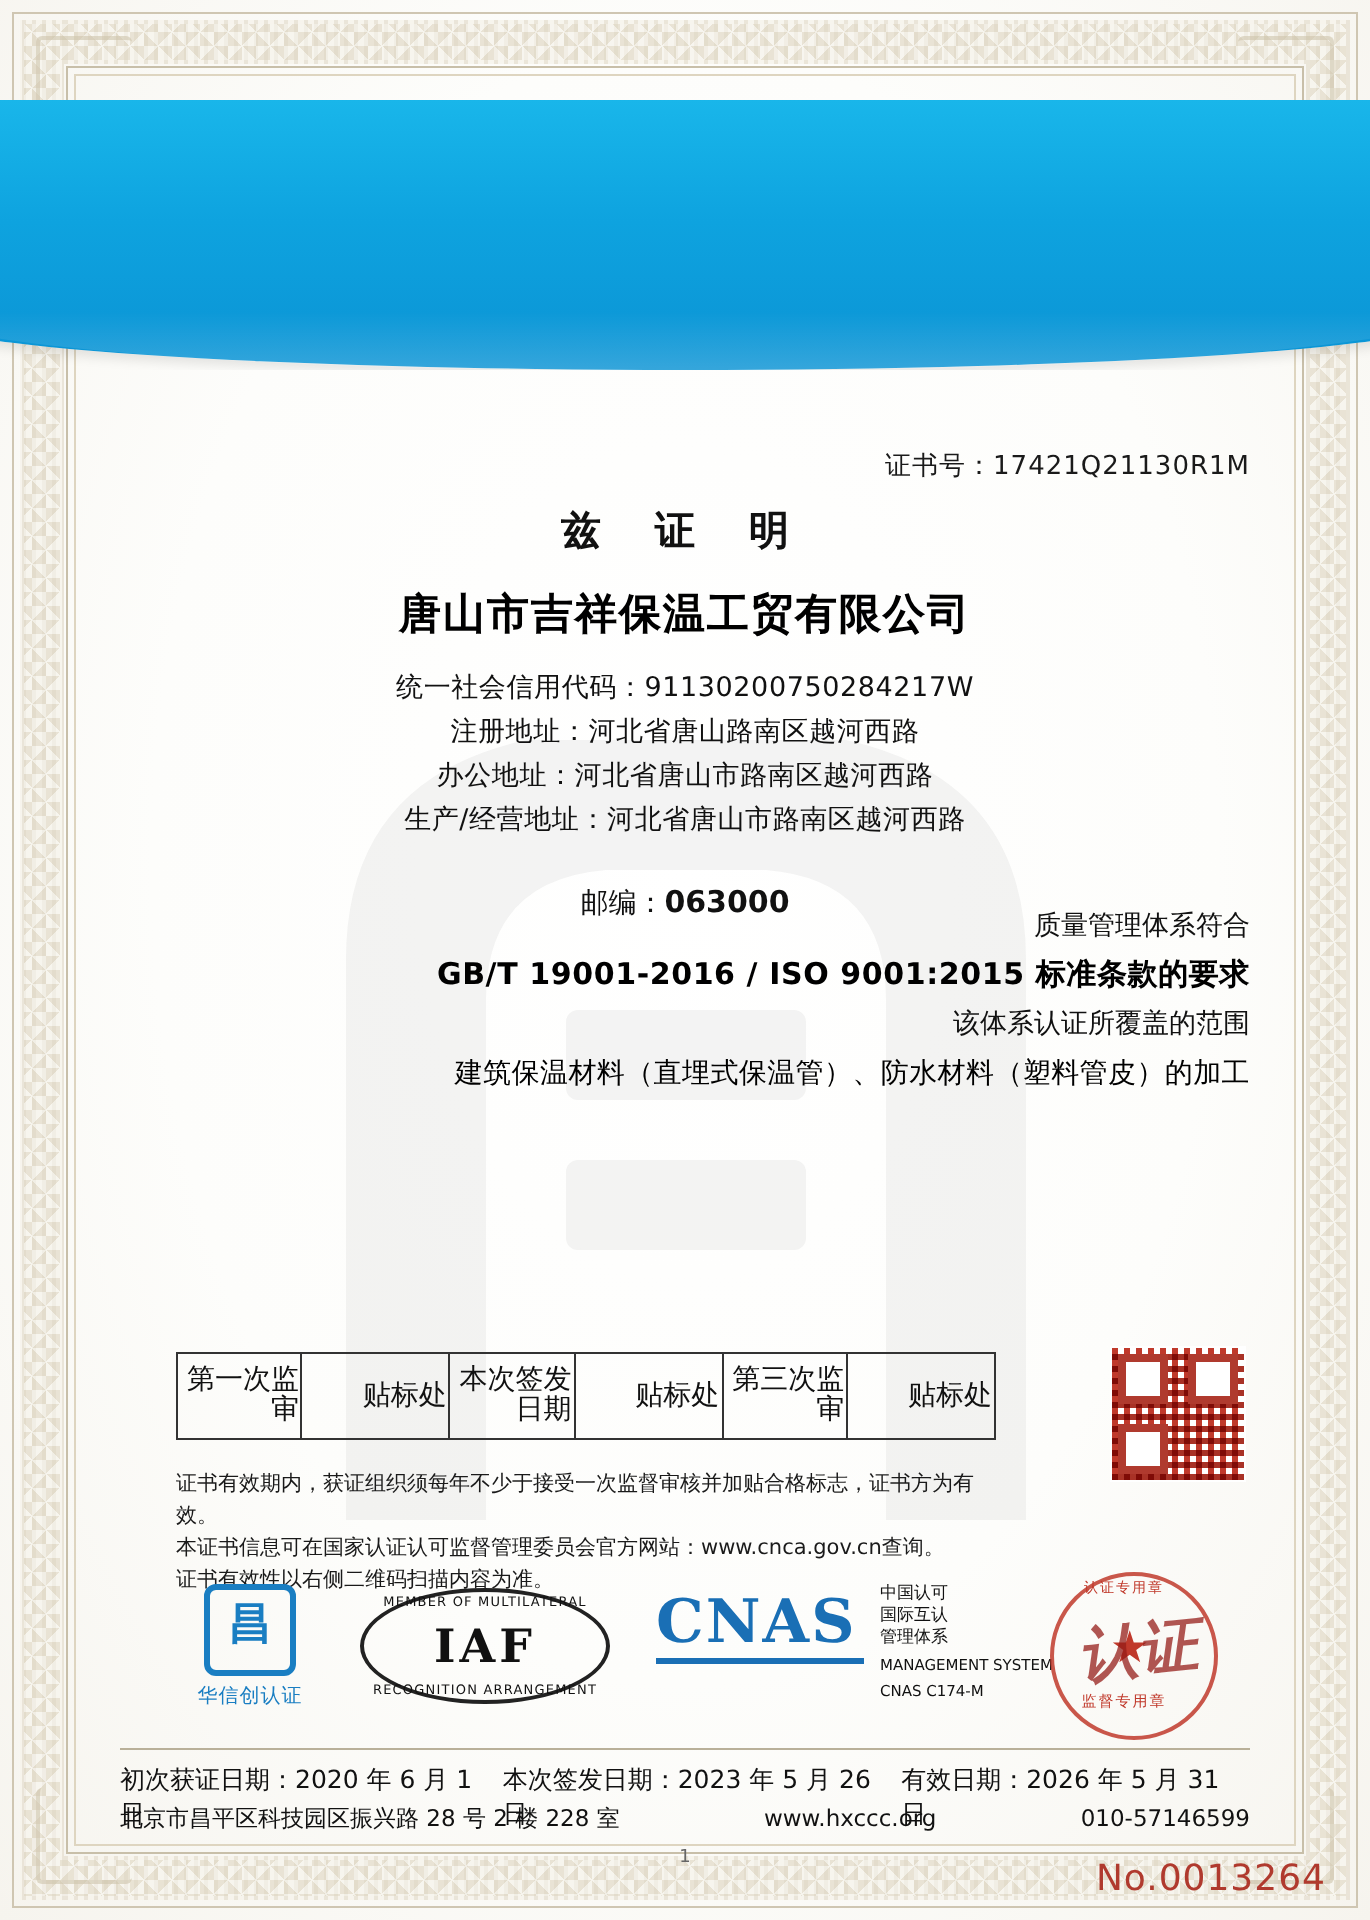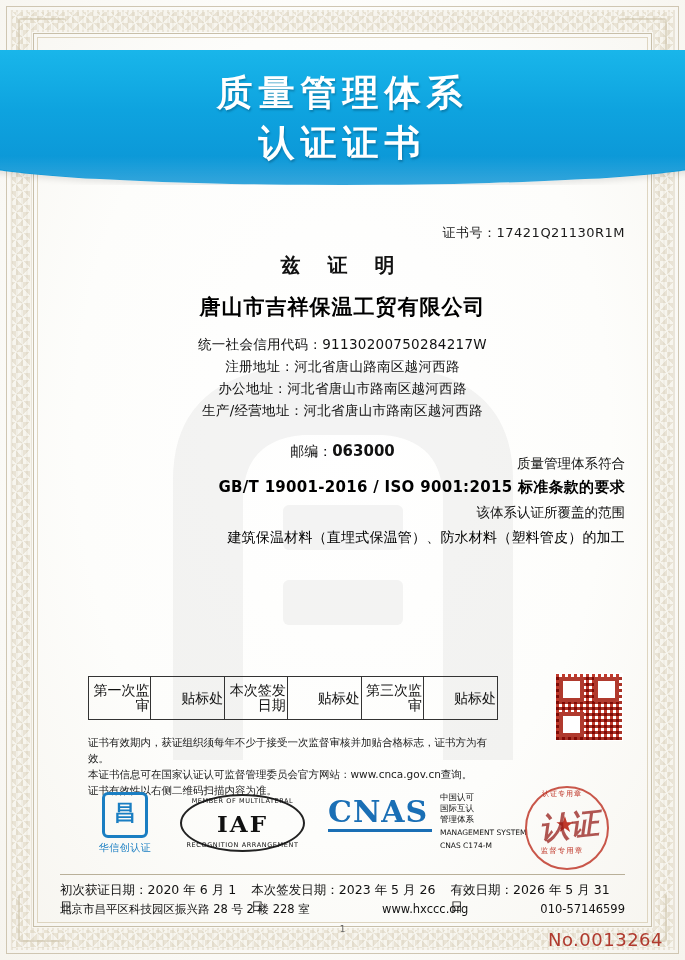--- a/index.html
+++ b/index.html
@@ -307,24 +307,20 @@
         <path d="M40 430 L40 150 Q40 60 130 40 L290 40 Q380 60 380 150 L380 430 L310 430 L310 170 Q310 110 250 105 L170 105 Q110 110 110 170 L110 430 Z"></path>
         <rect x="150" y="175" width="120" height="45" rx="6"></rect>
         <rect x="150" y="250" width="120" height="45" rx="6"></rect>
       </g>
     </svg>
     <div class="wm-text"></div>
   </div>
 
   <div class="header">
     <div class="wave"></div>
-    <div class="header-title">
-      <div>质量管理体系</div>
-      <div>认证证书</div>
-    </div>
   </div>
 
   <div class="cert-no">
     <span>证书号：</span><span>17421Q21130R1M</span>
   </div>
 
   <div class="body-block">
     <div class="zizhengming">兹 证 明</div>
     <div class="company">唐山市吉祥保温工贸有限公司</div>
 

